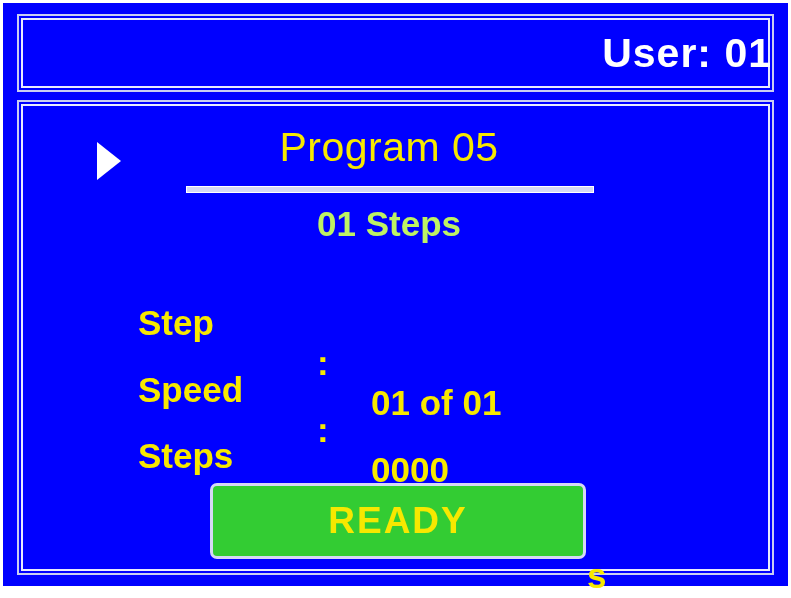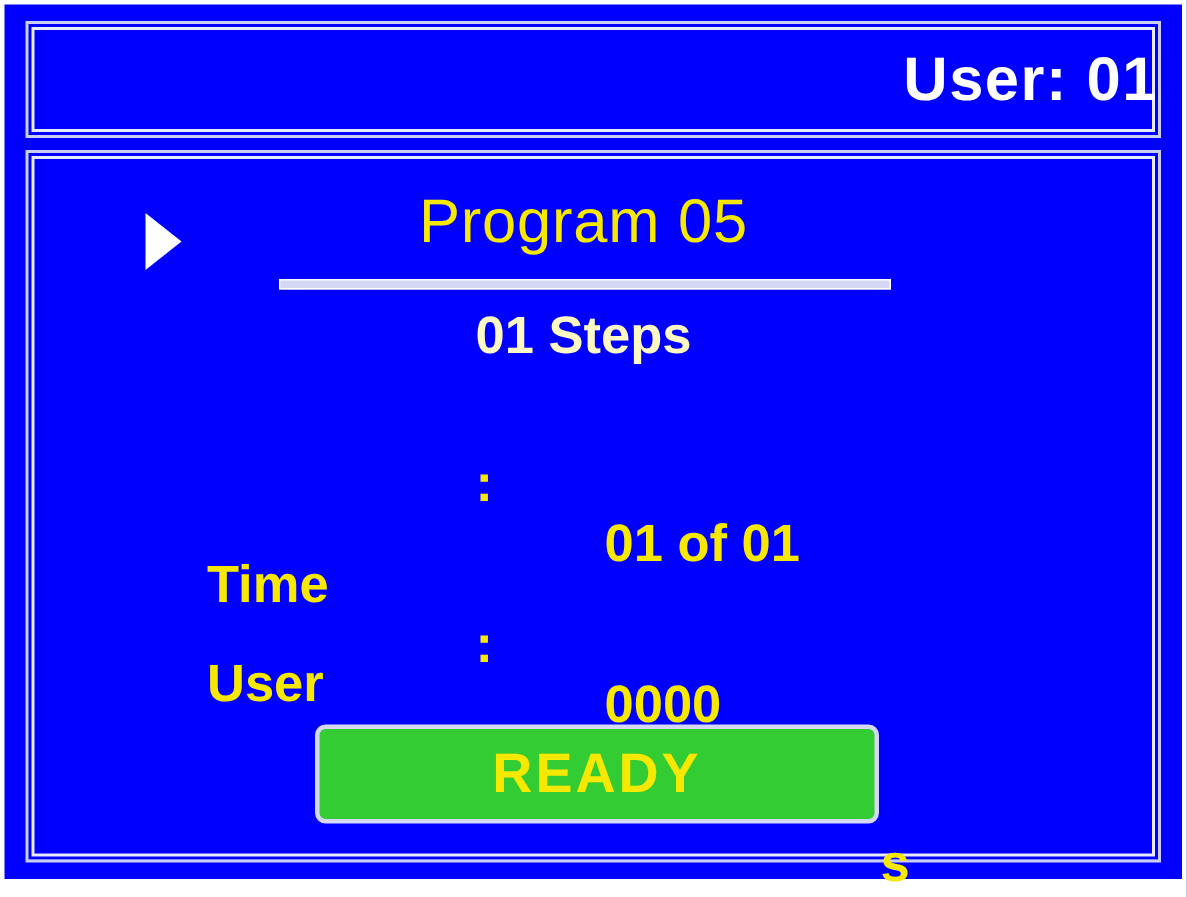--- a/index.html
+++ b/index.html
@@ -102,21 +102,21 @@
     box-sizing: border-box;
   }
 
   
   #steps-subtitle {
     position: absolute;
     left: 150px;
     top: 102px;
     width: 440px;
     text-align: center;
-    color: #fef9c3;
+    color: #bef264;
     font-size: 35px;
     font-weight: bold;
     white-space: pre;
   }
 
   
   .row {
     position: absolute;
     left: 0;
     right: 0;
@@ -134,34 +134,33 @@
     position: absolute;
     left: 119px;
   }
   .row-colon {
     position: absolute;
     left: 298px;
   }
   .row-value {
     position: absolute;
     left: 352px;
-    margin-left: 32px;
   }
   .row-unit {
     position: absolute;
     left: 568px;
   }
 
   
   #status-button {
     position: absolute;
     left: 191px;
     top: 381px;
     width: 376px;
-    height: 66px;
+    height: 76px;
     background: #33cc33;
     border: 3px solid #d5d8f5;
     border-radius: 7px;
     box-sizing: border-box;
     display: flex;
     align-items: center;
     justify-content: center;
   }
   #status-label {
     color: #f7e800;
@@ -184,33 +183,34 @@
 
     <div id="cursor-arrow"></div>
 
     <div id="program-title">Program 05</div>
 
     <div id="program-underline"></div>
 
     <div id="steps-subtitle">01 Steps</div>
 
     <div id="row-step" class="row">
+      <span class="row-label">Step</span>
       <span class="row-colon">:</span>
       <span class="row-value">01 of 01</span>
       <span class="row-unit"></span>
     </div>
 
     <div id="row-speed" class="row">
-      <span class="row-label">Time</span>
+      <span class="row-label">Speed</span>
       <span class="row-colon">:</span>
       <span class="row-value">0000</span>
     </div>
 
     <div id="row-time" class="row">
-      <span class="row-label">User</span>
+      <span class="row-label">Steps</span>
       <span class="row-colon">:</span>
       <span class="row-value">0000</span>
       <span class="row-unit">s</span>
     </div>
 
     <div id="status-button">
       <span id="status-label">READY</span>
     </div>
 
   </div>

